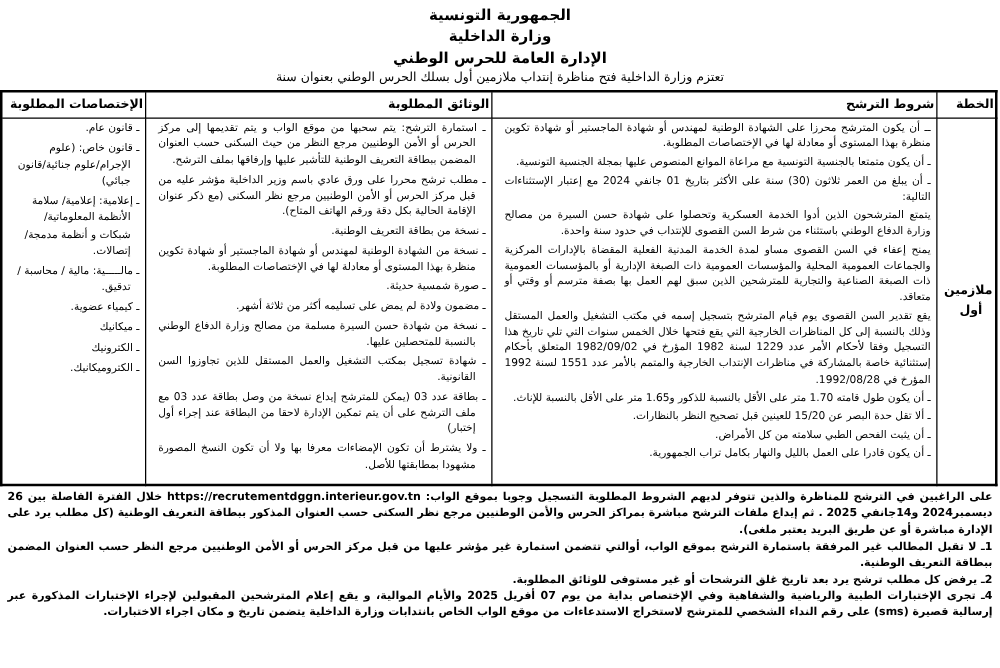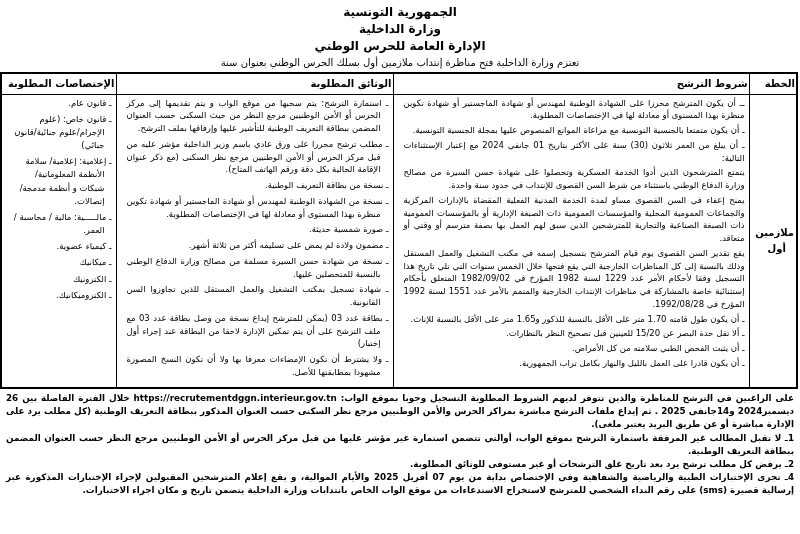--- a/index.html
+++ b/index.html
@@ -97,21 +97,21 @@
             <div>ـ مضمون ولادة لم يمض على تسليمه أكثر من ثلاثة أشهر.</div>
             <div>ـ نسخة من شهادة حسن السيرة مسلمة من مصالح وزارة الدفاع الوطني بالنسبة للمتحصلين عليها.</div>
             <div>ـ شهادة تسجيل بمكتب التشغيل والعمل المستقل للذين تجاوزوا السن القانونية.</div>
             <div>ـ بطاقة عدد 03 (يمكن للمترشح إيداع نسخة من وصل بطاقة عدد 03 مع ملف الترشح على أن يتم تمكين الإدارة لاحقا من البطاقة عند إجراء أول إختبار)</div>
             <div>ـ ولا يشترط أن تكون الإمضاءات معرفا بها ولا أن تكون النسخ المصورة مشهودا بمطابقتها للأصل.</div>
           </td>
         <td class="cell cell-spec">
             <div>ـ قانون عام.</div>
             <div>ـ قانون خاص: (علوم الإجرام/علوم جنائية/قانون جبائي)</div>
             <div>ـ إعلامية: إعلامية/ سلامة الأنظمة المعلوماتية/ شبكات و أنظمة مدمجة/ إتصالات.</div>
-            <div>ـ مالـــــية: مالية / محاسبة / العمر.</div>
+            <div>ـ مالـــــية: مالية / محاسبة / تدقيق.</div>
             <div>ـ كيمياء عضوية.</div>
             <div>ـ ميكانيك</div>
             <div>ـ الكترونيك</div>
             <div>ـ الكتروميكانيك.</div>
           </td>
       </tr>
     </tbody>
   </table>
 
   <footer class="doc-footer">

